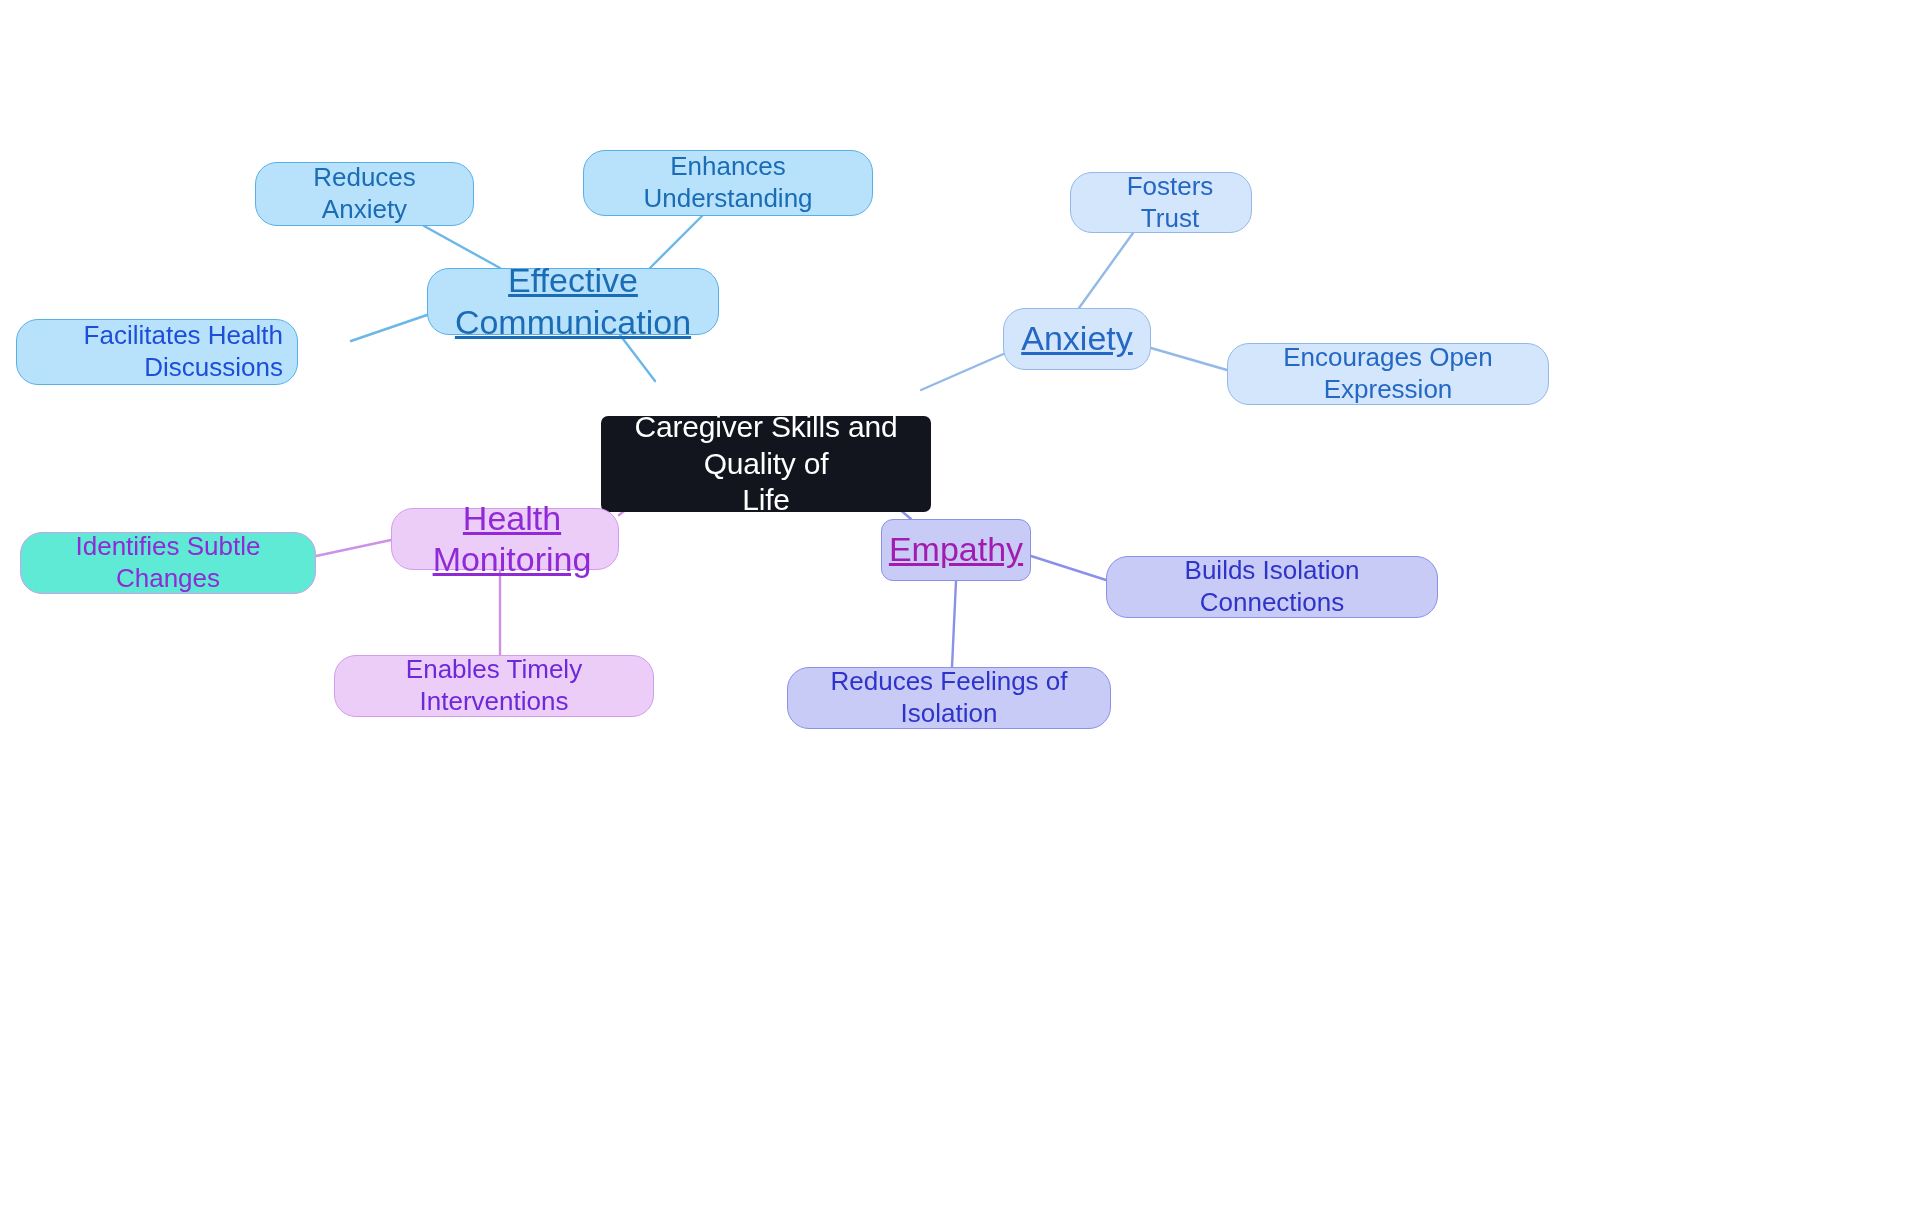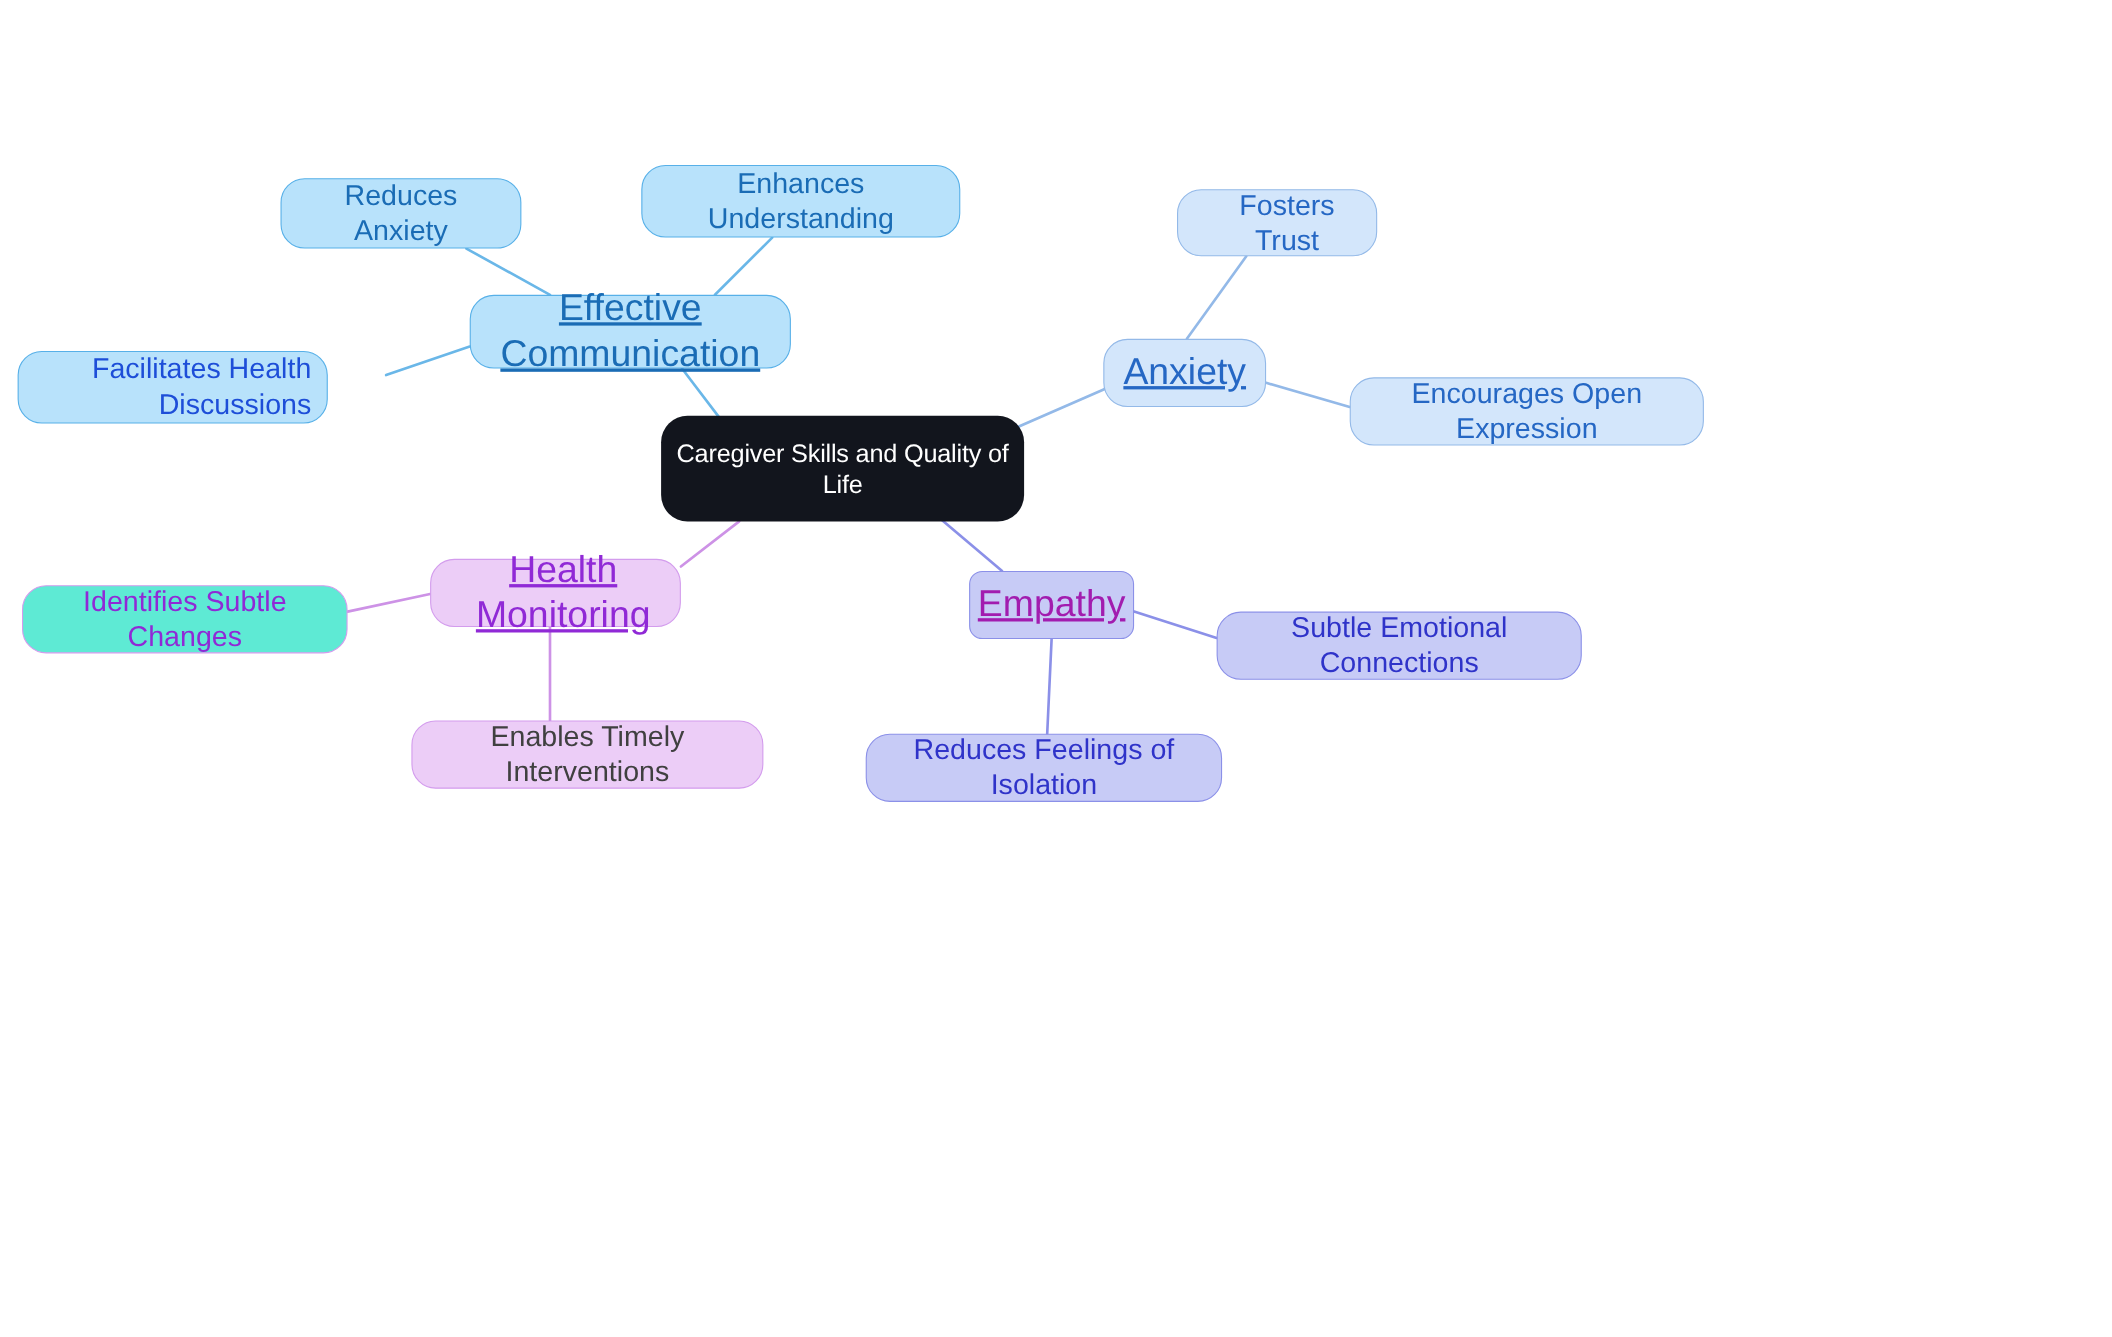--- a/index.html
+++ b/index.html
@@ -34,24 +34,25 @@
     justify-content: center;
     text-align: center;
     border-style: solid;
     border-width: 1.6px;
     border-radius: 22px;
     line-height: 1.22;
     padding: 4px 14px;
     white-space: pre-line;
   }
   .node.root {
-    border-radius: 24px;
+    border-radius: 7px;
     border-width: 0;
-    font-size: 23px;
+    font-size: 30px;
     letter-spacing: -0.2px;
+    margin-top: 38px;
   }
   .node.level1 {
     font-size: 34px;
     text-decoration: underline;
   }
   .node.level2 {
     font-size: 26px;
   }
   
   #logo {
@@ -89,20 +90,20 @@
 Life</span></div>
       <div class="node level1" style="left: 427px; top: 268px; width: 292px; height: 67px; background: rgb(184, 226, 251); border-color: rgb(87, 176, 232); color: rgb(26, 108, 181);"><span>Effective Communication</span></div>
       <div class="node level2" style="left: 255px; top: 162px; width: 219px; height: 64px; background: rgb(184, 226, 251); border-color: rgb(87, 176, 232); color: rgb(26, 108, 181);"><span>Reduces Anxiety</span></div>
       <div class="node level2" style="left: 583px; top: 150px; width: 290px; height: 66px; background: rgb(184, 226, 251); border-color: rgb(87, 176, 232); color: rgb(26, 108, 181);"><span>Enhances Understanding</span></div>
       <div class="node level2" style="left: 16px; top: 319px; width: 282px; height: 66px; background: rgb(184, 226, 251); border-color: rgb(87, 176, 232); color: #1d4ed8; text-align: right;"><span>Facilitates Health Discussions</span></div>
       <div class="node level1" style="left: 1003px; top: 308px; width: 148px; height: 62px; background: rgb(211, 230, 251); border-color: rgb(147, 185, 232); color: rgb(37, 103, 196);"><span>Anxiety</span></div>
       <div class="node level2" style="left: 1070px; top: 172px; width: 182px; height: 61px; background: rgb(211, 230, 251); border-color: rgb(147, 185, 232); color: rgb(37, 103, 196); padding-left: 32px;"><span>Fosters Trust</span></div>
       <div class="node level2" style="left: 1227px; top: 343px; width: 322px; height: 62px; background: rgb(211, 230, 251); border-color: rgb(147, 185, 232); color: rgb(37, 103, 196);"><span>Encourages Open Expression</span></div>
       <div class="node level1" style="left: 391px; top: 508px; width: 228px; height: 62px; background: rgb(236, 205, 247); border-color: rgb(211, 156, 237); color: rgb(144, 41, 214); padding-left: 28px;"><span>Health Monitoring</span></div>
       <div class="node level2" style="left: 20px; top: 532px; width: 296px; height: 62px; background: #5eead4; border-color: rgb(211, 156, 237); color: rgb(144, 41, 214);"><span>Identifies Subtle Changes</span></div>
-      <div class="node level2" style="left: 334px; top: 655px; width: 320px; height: 62px; background: rgb(236, 205, 247); border-color: rgb(211, 156, 237); color: #404040; margin-left: 40px;"><span>Enables Timely Interventions</span></div>
+      <div class="node level2" style="left: 334px; top: 655px; width: 320px; height: 62px; background: rgb(236, 205, 247); border-color: rgb(211, 156, 237); color: #6d28d9;"><span>Enables Timely Interventions</span></div>
       <div class="node level1" style="left: 881px; top: 519px; width: 150px; height: 62px; background: rgb(199, 203, 246); border-color: rgb(139, 144, 232); color: #a21caf; border-radius: 12px;"><span>Empathy</span></div>
-      <div class="node level2" style="left: 1106px; top: 556px; width: 332px; height: 62px; background: rgb(199, 203, 246); border-color: rgb(139, 144, 232); color: rgb(47, 51, 201);"><span>Subtle Emotional Connections</span></div>
+      <div class="node level2" style="left: 1106px; top: 556px; width: 332px; height: 62px; background: rgb(199, 203, 246); border-color: rgb(139, 144, 232); color: rgb(47, 51, 201);"><span>Builds Isolation Connections</span></div>
       <div class="node level2" style="left: 787px; top: 667px; width: 324px; height: 62px; background: rgb(199, 203, 246); border-color: rgb(139, 144, 232); color: rgb(47, 51, 201);"><span>Reduces Feelings of Isolation</span></div>
     </div>
 
 
 </div>
 
 </body></html>

